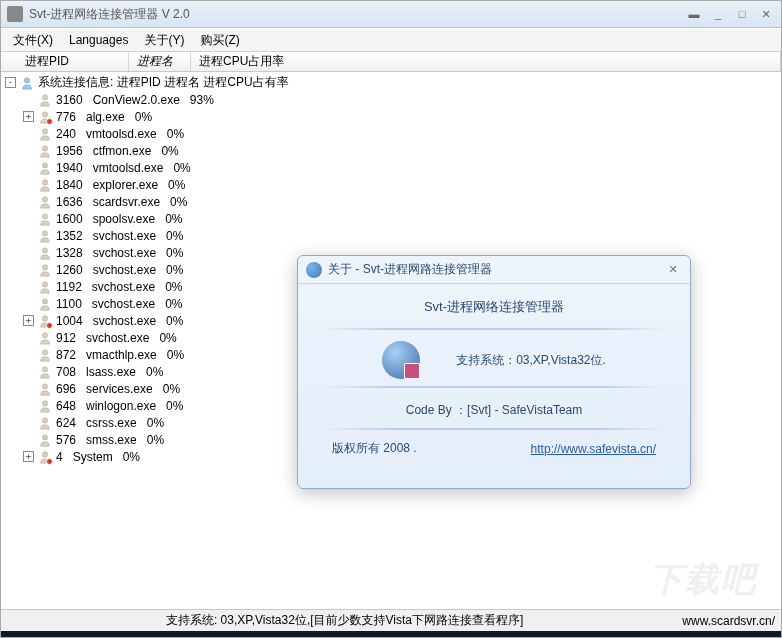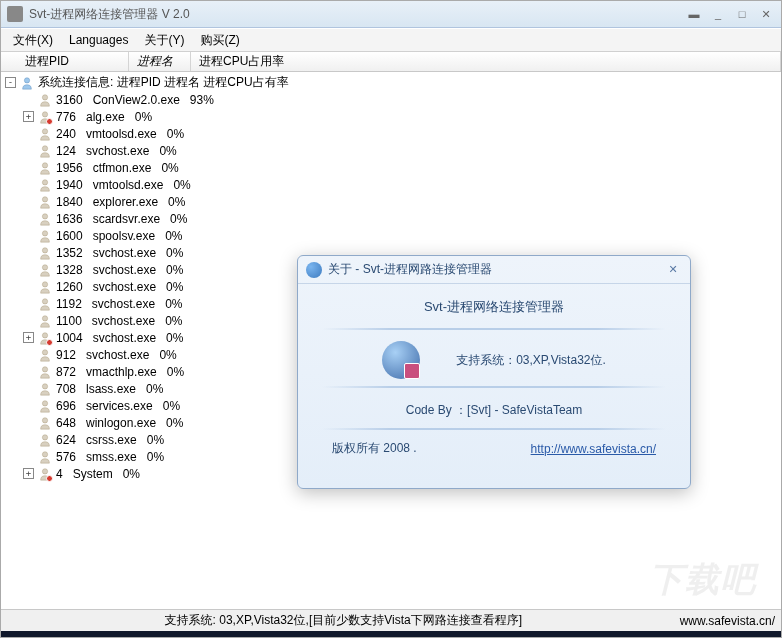--- a/index.html
+++ b/index.html
@@ -119,29 +119,20 @@
           </svg></span>
         <span class="tree-text">240&nbsp;&nbsp;&nbsp;vmtoolsd.exe&nbsp;&nbsp;&nbsp;0%</span>
       </div>
       <div class="tree-row">
         <span class="tree-indent" style="width:18px"></span>
         <span class="tree-spacer"></span>
         <span class="person-icon"><svg viewBox="0 0 16 16">
             <circle cx="8" cy="5" r="3" fill="#d8d0c0" stroke="#a89878" stroke-width="0.5"></circle>
             <path d="M3 15 Q3 10 8 10 Q13 10 13 15 Z" fill="#d8d0c0" stroke="#a89878" stroke-width="0.5"></path>
           </svg></span>
-        <span class="tree-text">124&nbsp;&nbsp;&nbsp;svchost.exe&nbsp;&nbsp;&nbsp;0%</span>
-      </div>
-      <div class="tree-row">
-        <span class="tree-indent" style="width:18px"></span>
-        <span class="tree-spacer"></span>
-        <span class="person-icon"><svg viewBox="0 0 16 16">
-            <circle cx="8" cy="5" r="3" fill="#d8d0c0" stroke="#a89878" stroke-width="0.5"></circle>
-            <path d="M3 15 Q3 10 8 10 Q13 10 13 15 Z" fill="#d8d0c0" stroke="#a89878" stroke-width="0.5"></path>
-          </svg></span>
         <span class="tree-text">1956&nbsp;&nbsp;&nbsp;ctfmon.exe&nbsp;&nbsp;&nbsp;0%</span>
       </div>
       <div class="tree-row">
         <span class="tree-indent" style="width:18px"></span>
         <span class="tree-spacer"></span>
         <span class="person-icon"><svg viewBox="0 0 16 16">
             <circle cx="8" cy="5" r="3" fill="#d8d0c0" stroke="#a89878" stroke-width="0.5"></circle>
             <path d="M3 15 Q3 10 8 10 Q13 10 13 15 Z" fill="#d8d0c0" stroke="#a89878" stroke-width="0.5"></path>
           </svg></span>
         <span class="tree-text">1940&nbsp;&nbsp;&nbsp;vmtoolsd.exe&nbsp;&nbsp;&nbsp;0%</span>
@@ -296,21 +287,21 @@
         <span class="person-icon"><svg viewBox="0 0 16 16">
             <circle cx="8" cy="5" r="3" fill="#d8d0c0" stroke="#a89878" stroke-width="0.5"></circle>
             <path d="M3 15 Q3 10 8 10 Q13 10 13 15 Z" fill="#d8d0c0" stroke="#a89878" stroke-width="0.5"></path>
           </svg><span class="badge"></span></span>
         <span class="tree-text">4&nbsp;&nbsp;&nbsp;System&nbsp;&nbsp;&nbsp;0%</span>
       </div>
     </div>
 
   <div class="statusbar">
     <span class="status-left">支持系统: 03,XP,Vista32位,[目前少数支持Vista下网路连接查看程序]</span>
-    <span class="status-right">www.safevista.cn/</span>
+    <span class="status-right">www.scardsvr.cn/</span>
   </div>
 
   <div class="watermark">下载吧</div>
 
   <div class="dialog">
     <div class="dialog-titlebar">
       <span class="dlg-icon"></span>
       <span class="dlg-title">关于 - Svt-进程网路连接管理器</span>
       <span class="dlg-close">✕</span>
     </div>

